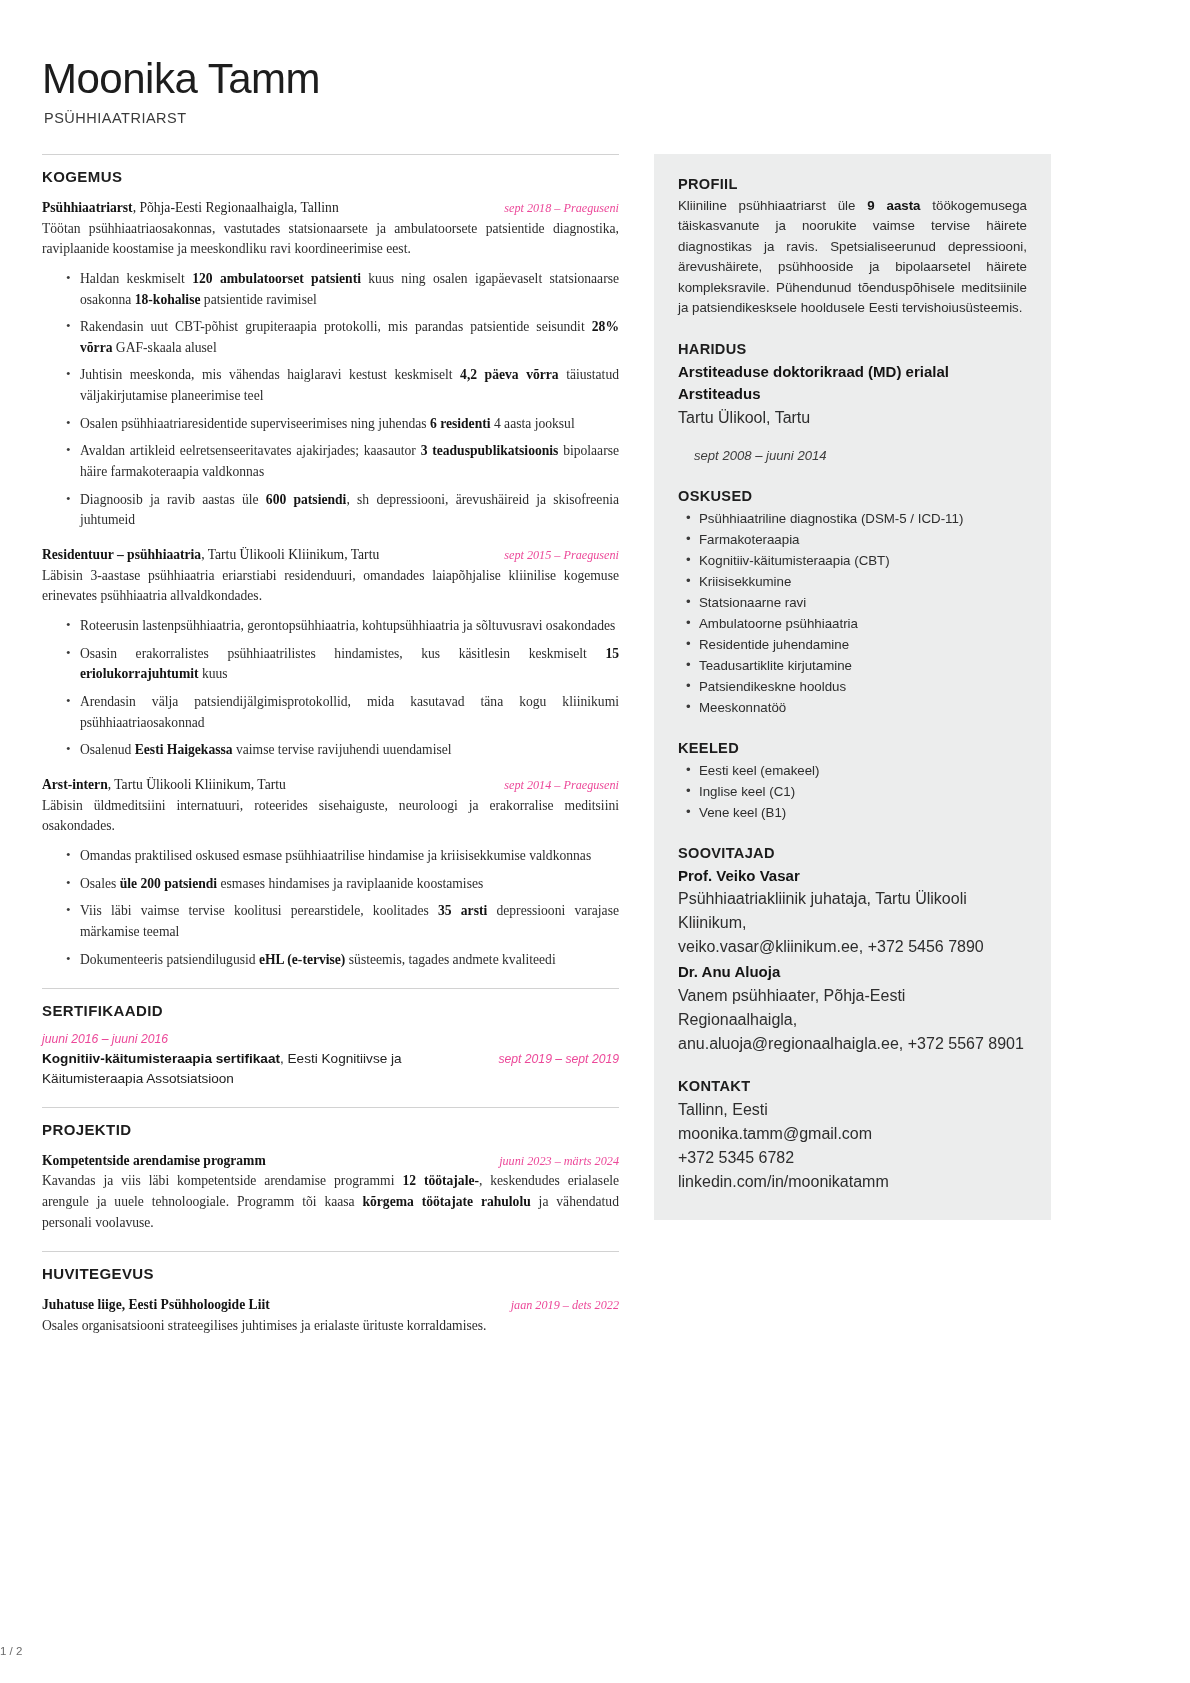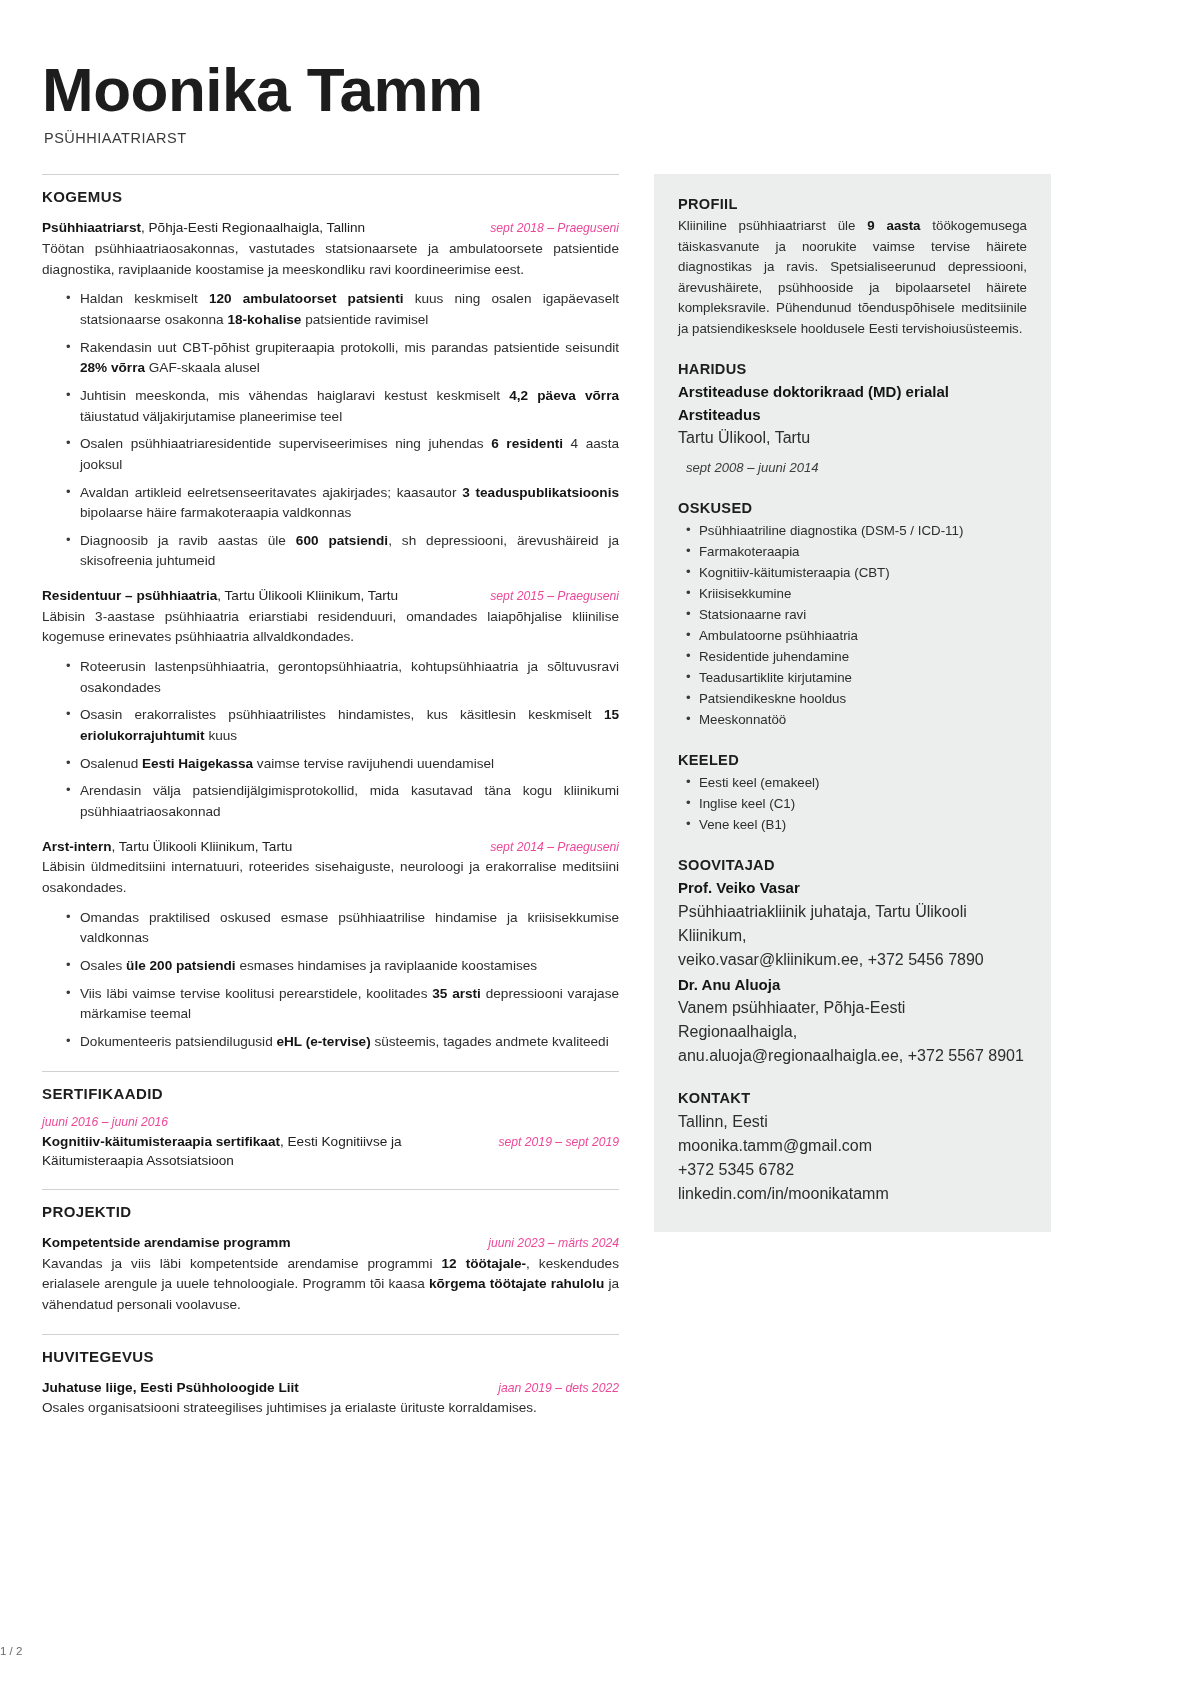--- a/index.html
+++ b/index.html
@@ -19,22 +19,22 @@
     box-sizing: border-box;
     padding: 0;
     overflow: hidden;
   }
 
   
   .header {
     padding: 58px 40px 0 42px;
   }
   .name {
-    font-size: 62px;
-    font-weight: 700;
+    font-size: 42px;
+    font-weight: 400;
     letter-spacing: -0.5px;
     line-height: 1.02;
     color: #1d1d1d;
     margin: 0;
   }
   .subtitle {
     font-size: 14.5px;
     letter-spacing: 0.5px;
     color: #3a3a3a;
     margin: 9px 0 0 2px;
@@ -75,20 +75,21 @@
     color: #1d1d1d;
     margin: 0 0 13px 0;
   }
   .sec {
     margin-bottom: 18px;
   }
 
   
   .entry {
     margin-bottom: 14px;
+    font-family: Liberation Serif, serif;
   }
   .entry-head {
     display: flex;
     align-items: baseline;
     justify-content: space-between;
     gap: 14px;
   }
   .entry-title {
     font-size: 13.6px;
     line-height: 1.45;
@@ -171,21 +172,21 @@
     font-size: 16px;
     line-height: 1.5;
     color: #2d2d2d;
     margin: 0;
   }
   .side-ital {
     font-size: 13.1px;
     font-style: italic;
     line-height: 1.55;
     color: #3d3d3d;
-    margin: 8px;
+    margin: 16px;
   }
   ul.side-list {
     list-style: none;
     margin: 2px 0 0 0;
     padding: 0 0 0 8px;
   }
   ul.side-list li {
     position: relative;
     font-size: 13.3px;
     line-height: 1.58;
@@ -249,22 +250,22 @@
 
         <div class="entry">
           <div class="entry-head">
             <div class="entry-title"><b>Residentuur – psühhiaatria</b><span>, Tartu Ülikooli Kliinikum, Tartu</span></div>
             <div class="entry-date">sept 2015 – Praeguseni</div>
           </div>
           <p class="entry-desc">Läbisin 3-aastase psühhiaatria eriarstiabi residenduuri, omandades laiapõhjalise kliinilise kogemuse erinevates psühhiaatria allvaldkondades.</p>
           <ul class="bullets">
               <li>Roteerusin lastenpsühhiaatria, gerontopsühhiaatria, kohtupsühhiaatria ja sõltuvusravi osakondades</li>
               <li>Osasin erakorralistes psühhiaatrilistes hindamistes, kus käsitlesin keskmiselt <b>15 eriolukorrajuhtumit</b> kuus</li>
+              <li>Arendasin välja patsiendijälgimisprotokollid, mida kasutavad täna kogu kliinikumi psühhiaatriaosakonnad</li>
               <li>Osalenud <b>Eesti Haigekassa</b> vaimse tervise ravijuhendi uuendamisel</li>
-              <li>Arendasin välja patsiendijälgimisprotokollid, mida kasutavad täna kogu kliinikumi psühhiaatriaosakonnad</li>
             </ul>
         </div>
 
         <div class="entry">
           <div class="entry-head">
             <div class="entry-title"><b>Arst-intern</b><span>, Tartu Ülikooli Kliinikum, Tartu</span></div>
             <div class="entry-date">sept 2014 – Praeguseni</div>
           </div>
           <p class="entry-desc">Läbisin üldmeditsiini internatuuri, roteerides sisehaiguste, neuroloogi ja erakorralise meditsiini osakondades.</p>
           <ul class="bullets">

